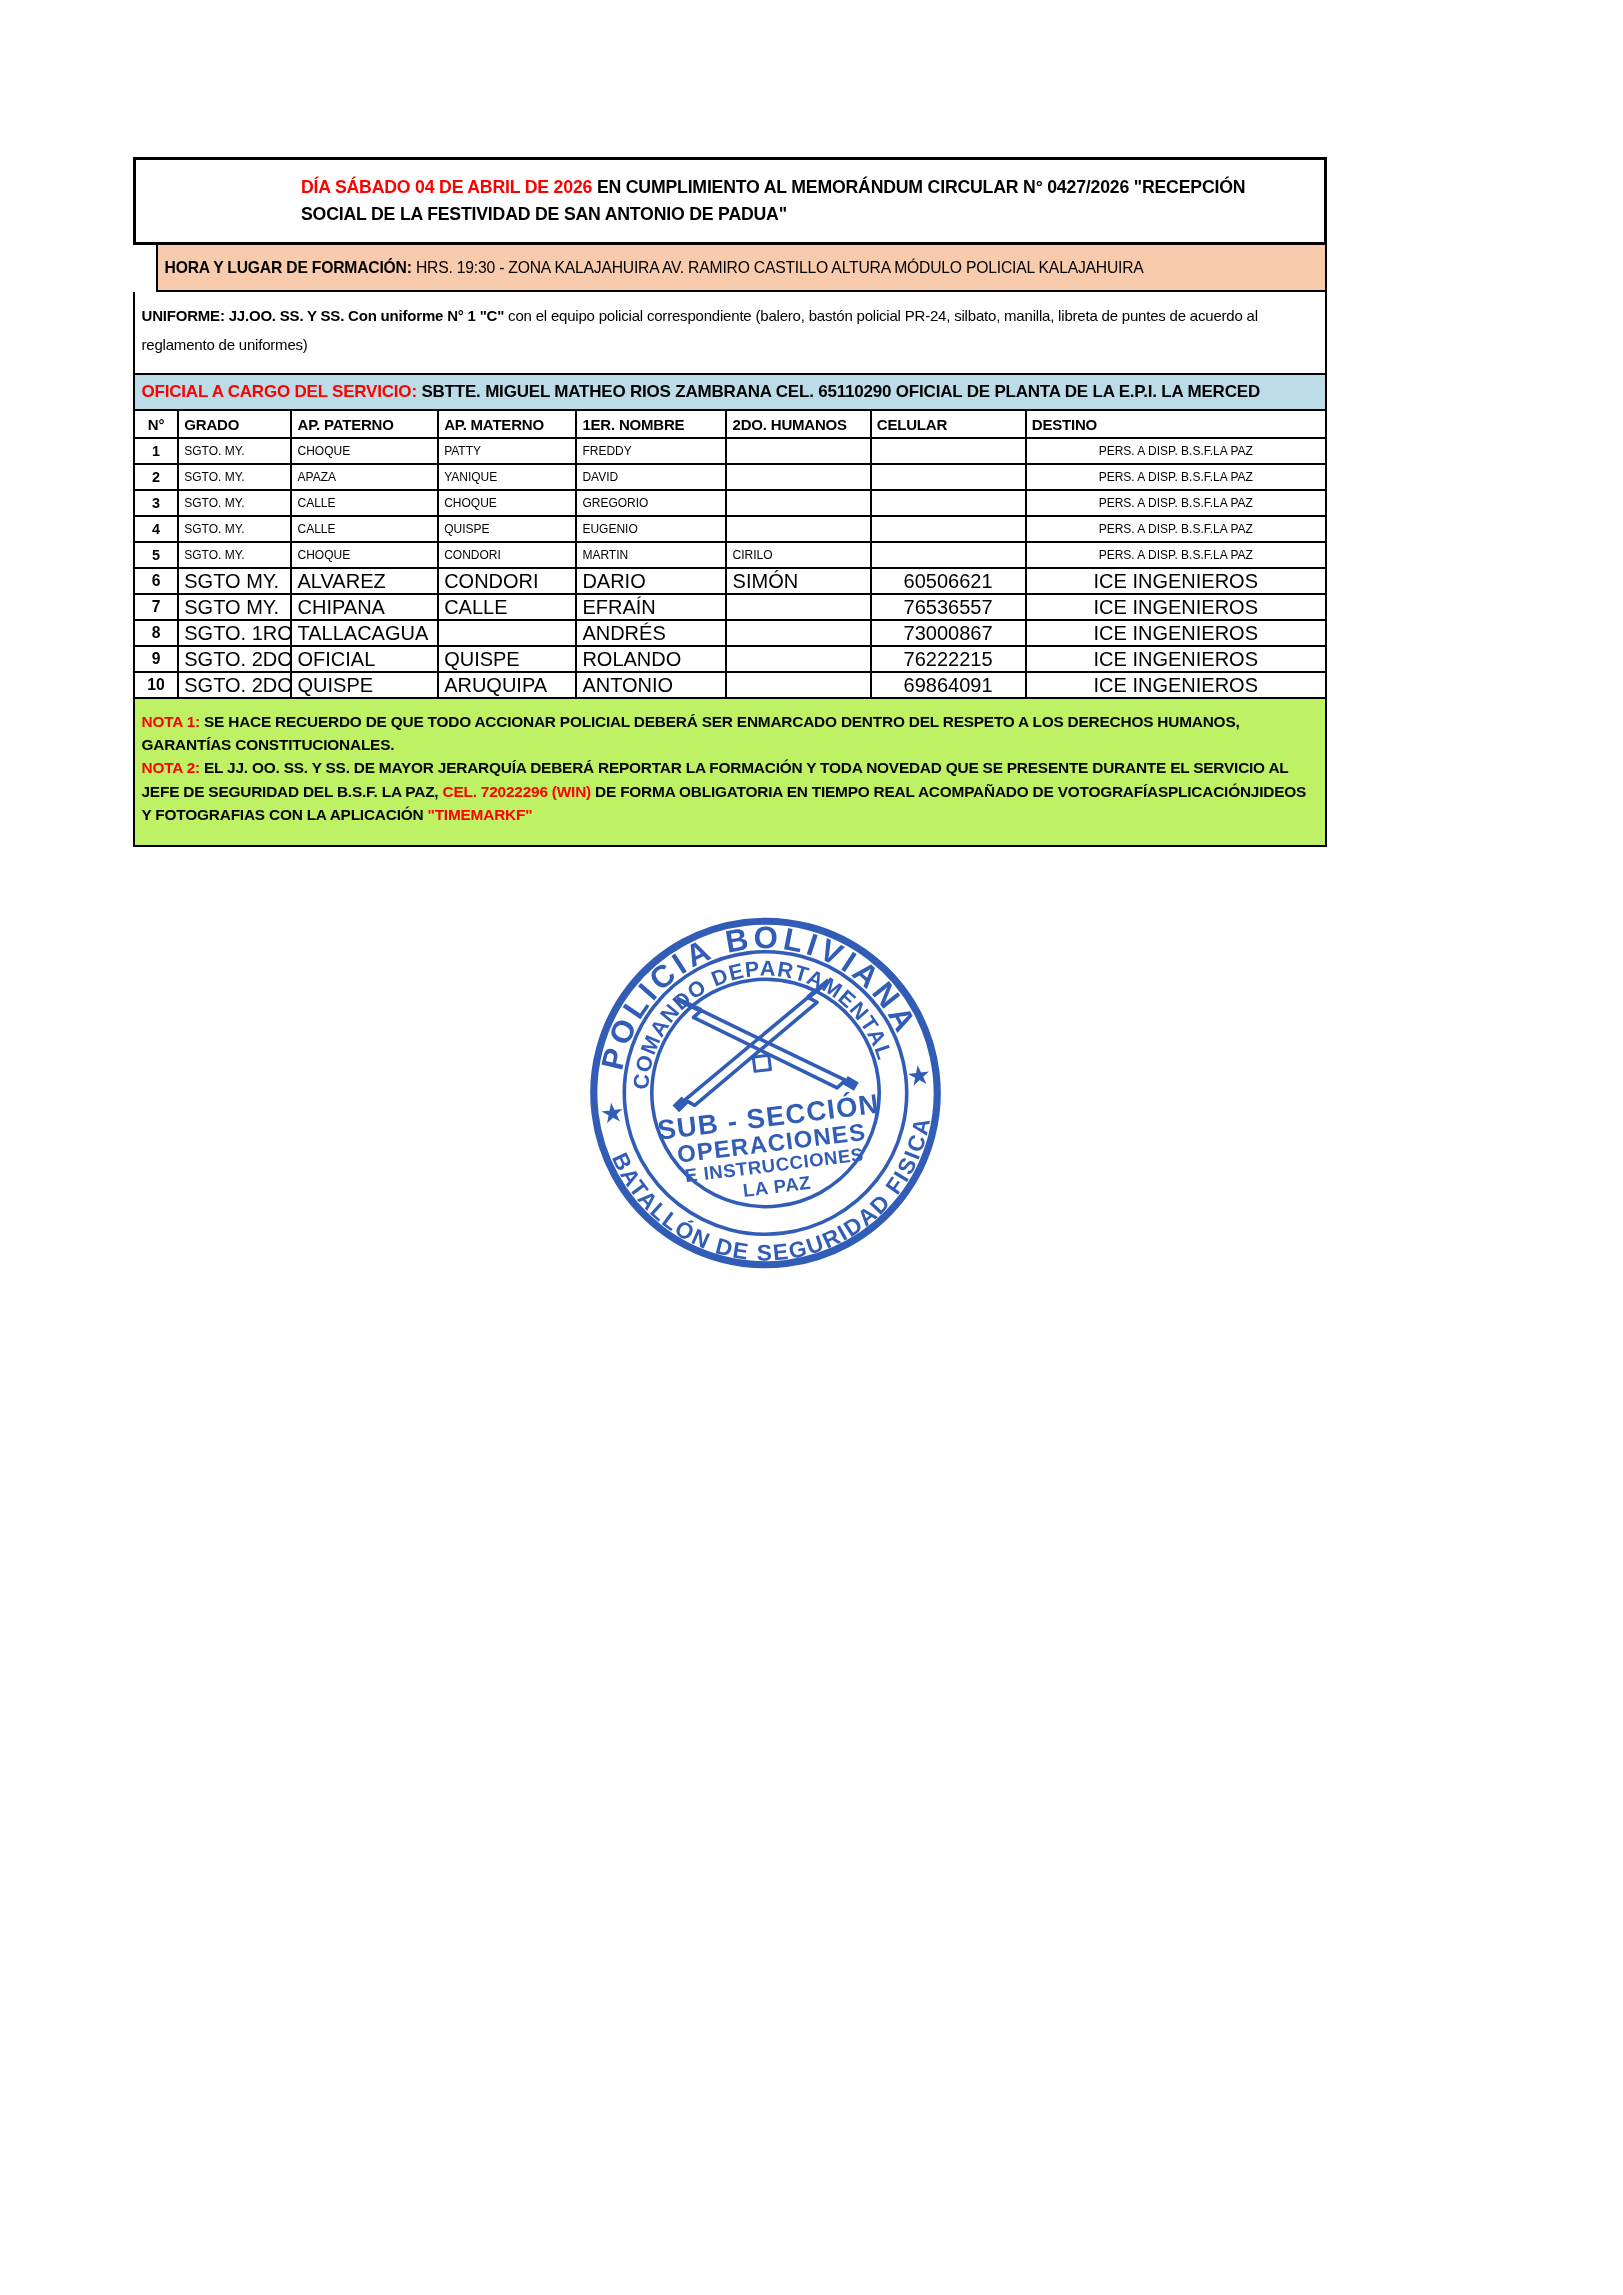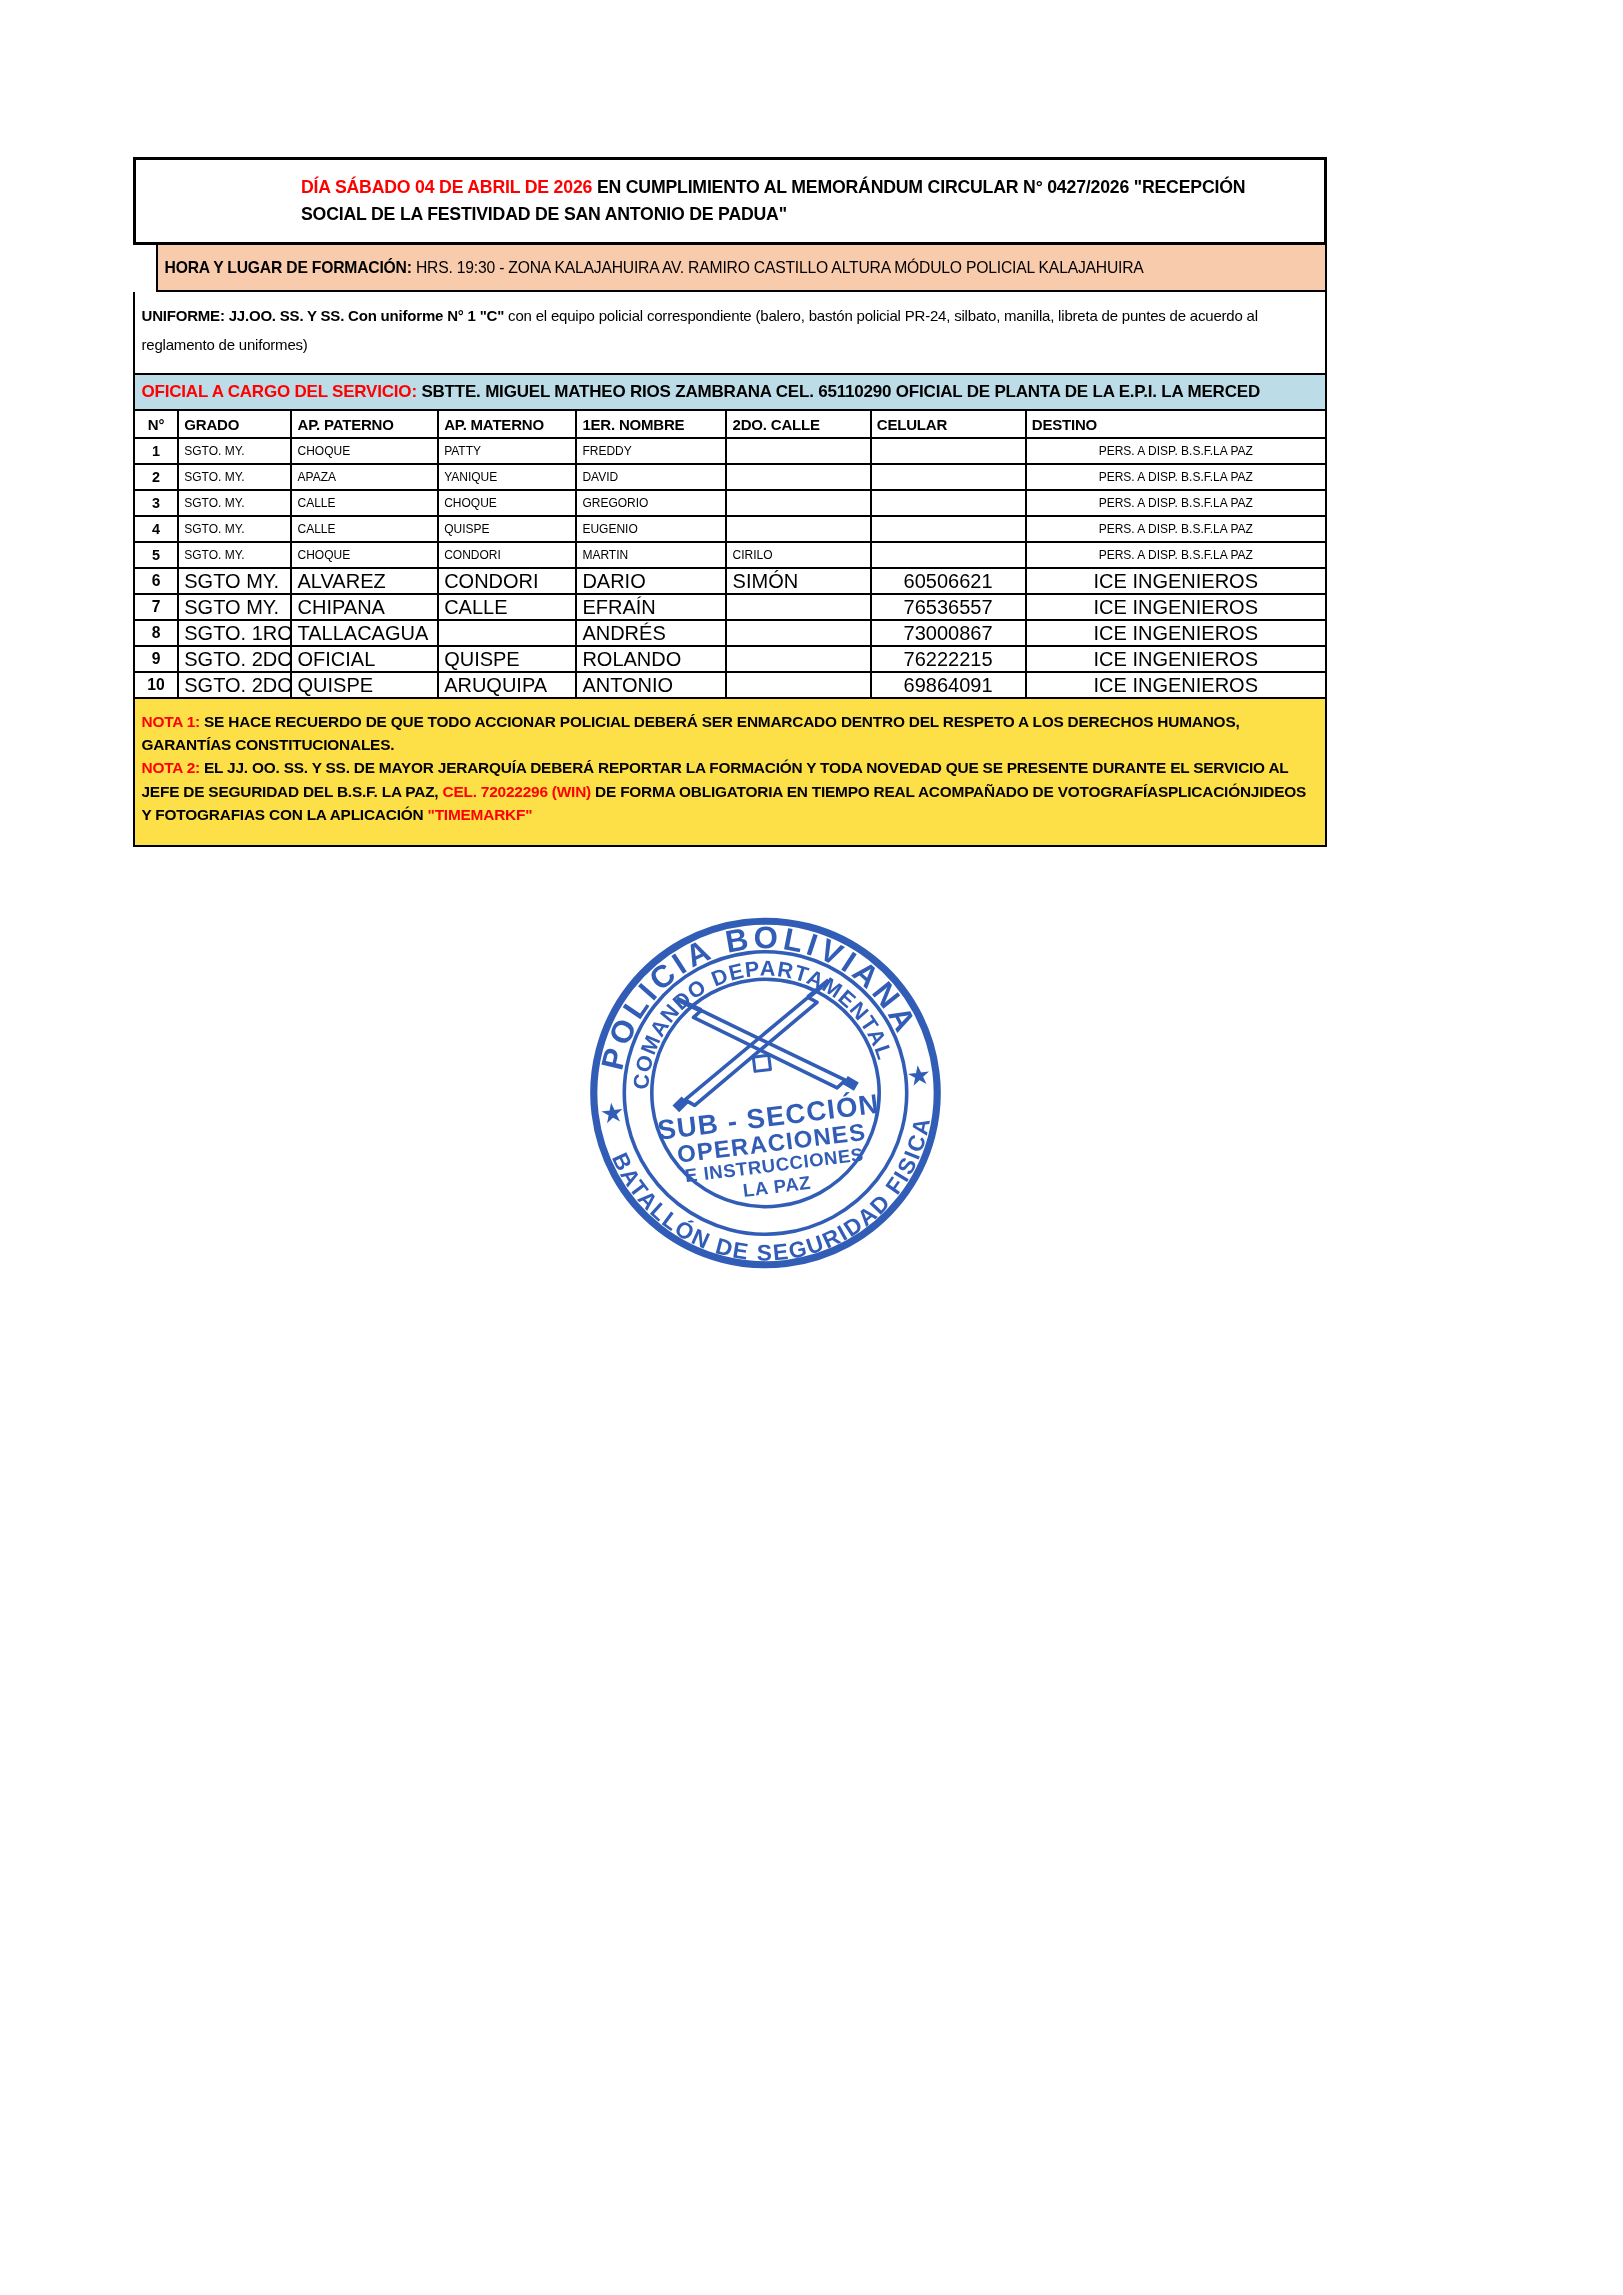--- a/index.html
+++ b/index.html
@@ -70,21 +70,21 @@
   table.roster td.num { font-weight: bold; text-align: center; padding: 0 1.3px; font-size: 14.4px; }
   tr.big td.num { font-size: 15.7px; }
   table.roster td.center { text-align: center; }
 
   .col-n { width: 3.7%; } .col-grado { width: 9.5%; } .col-pat { width: 12.3%; }
   .col-mat { width: 11.6%; } .col-n1 { width: 12.6%; } .col-n2 { width: 12.1%; }
   .col-cel { width: 13.0%; } .col-dest { width: 25.2%; }
 
   .notes-box {
     border: 2.6px solid #000; border-top: none;
-    background: #fde047;
+    background: #bef264;
     min-height: 148px;
     padding: 10.5px 9.2px 0 6.5px;
     font-size: 15.4px; font-weight: bold; line-height: 1.52; letter-spacing: -0.2px;
   }
   .note-line { display: block; }
 
   .stamp-wrap {
     position: absolute; left: 586px; top: 910px;
     width: 359px; height: 366px;
     opacity: 0.94;
@@ -129,21 +129,21 @@
         <col class="col-cel">
         <col class="col-dest">
     </colgroup>
     <thead>
       <tr>
         <th class="center">N°</th>
         <th>GRADO</th>
         <th>AP. PATERNO</th>
         <th>AP. MATERNO</th>
         <th>1ER. NOMBRE</th>
-        <th>2DO. CALLE</th>
+        <th>2DO. HUMANOS</th>
         <th>CELULAR</th>
         <th>DESTINO</th>
       </tr>
     </thead>
     <tbody>
       <tr class="small">
         <td class="num">1</td>
         <td>SGTO. MY.</td>
         <td>CHOQUE</td>
         <td>PATTY</td>

